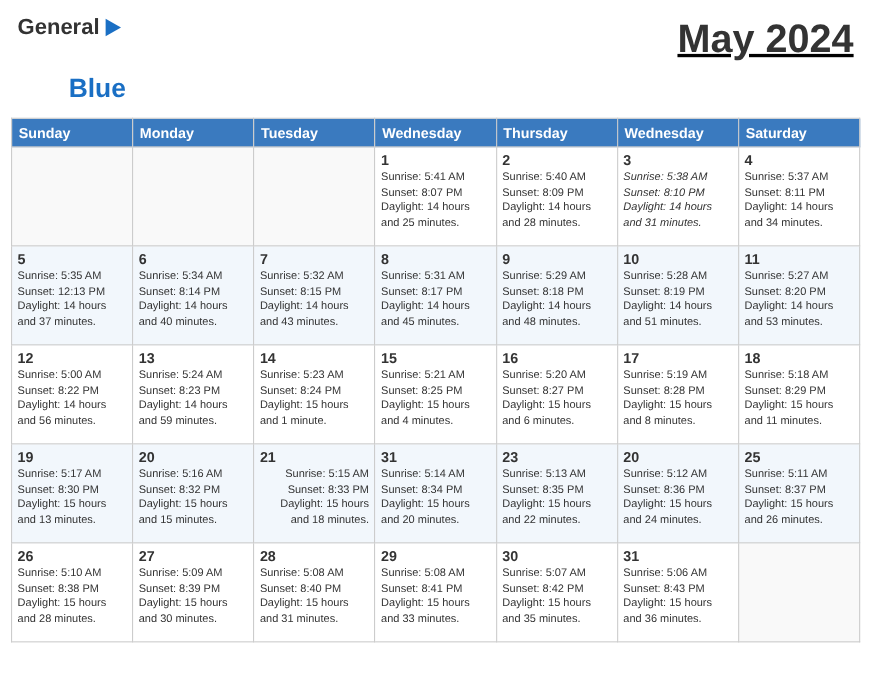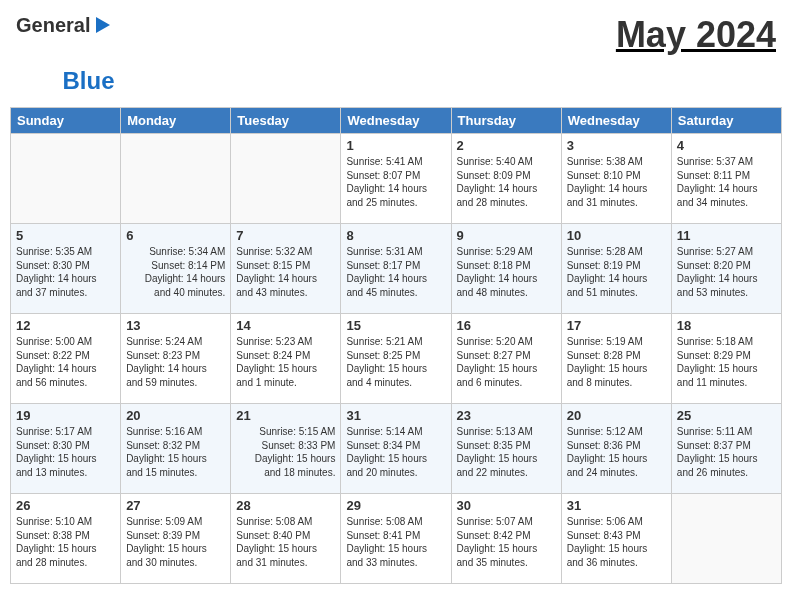--- a/index.html
+++ b/index.html
@@ -129,44 +129,44 @@
         </td>
         <td>
           <span class="day-num">2</span>
           <div class="day-info" style="white-space: pre-line;">Sunrise: 5:40 AM
 Sunset: 8:09 PM
 Daylight: 14 hours
 and 28 minutes.</div>
         </td>
         <td>
           <span class="day-num">3</span>
-          <div class="day-info" style="white-space: pre-line;">Sunrise: 5:38 AM
+          <div class="day-info" style="white-space: pre-line; font-style: italic;">Sunrise: 5:38 AM
 Sunset: 8:10 PM
 Daylight: 14 hours
 and 31 minutes.</div>
         </td>
         <td>
           <span class="day-num">4</span>
           <div class="day-info" style="white-space: pre-line;">Sunrise: 5:37 AM
 Sunset: 8:11 PM
 Daylight: 14 hours
 and 34 minutes.</div>
         </td>
       </tr>
       <tr>
         <td>
           <span class="day-num">5</span>
           <div class="day-info" style="white-space: pre-line;">Sunrise: 5:35 AM
-Sunset: 8:30 PM
+Sunset: 12:13 PM
 Daylight: 14 hours
 and 37 minutes.</div>
         </td>
         <td>
           <span class="day-num">6</span>
-          <div class="day-info" style="white-space: pre-line; text-align: right;">Sunrise: 5:34 AM
+          <div class="day-info" style="white-space: pre-line;">Sunrise: 5:34 AM
 Sunset: 8:14 PM
 Daylight: 14 hours
 and 40 minutes.</div>
         </td>
         <td>
           <span class="day-num">7</span>
           <div class="day-info" style="white-space: pre-line;">Sunrise: 5:32 AM
 Sunset: 8:15 PM
 Daylight: 14 hours
 and 43 minutes.</div>

